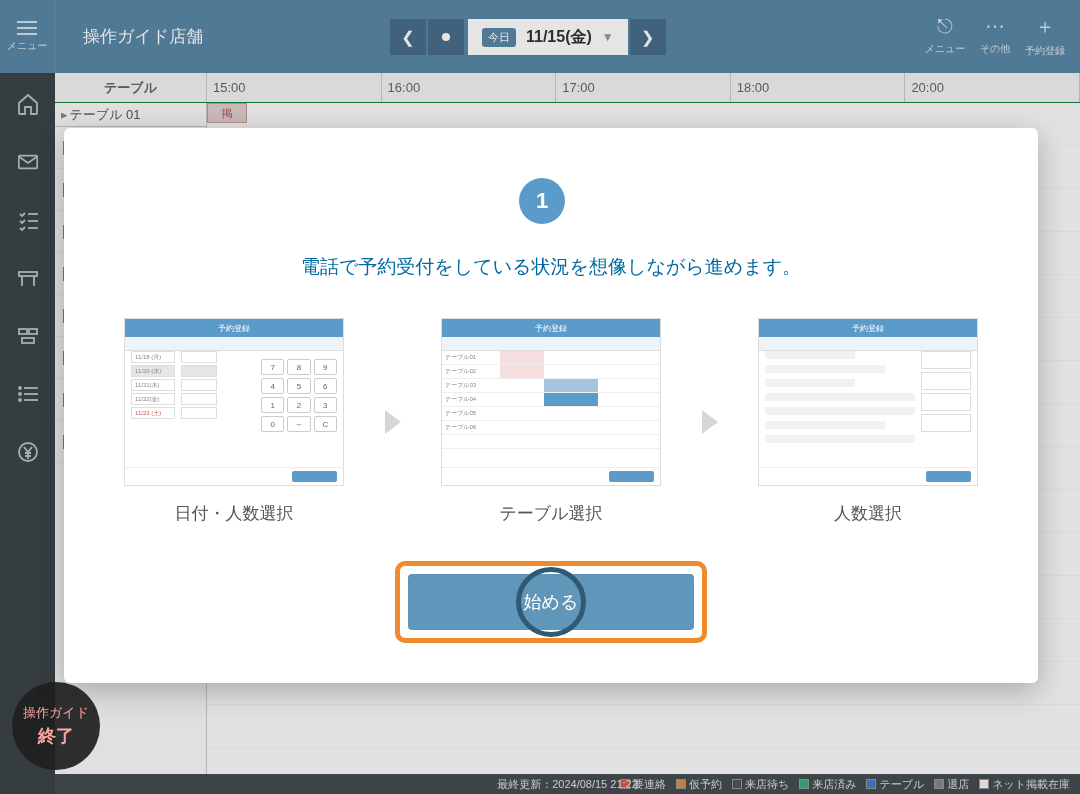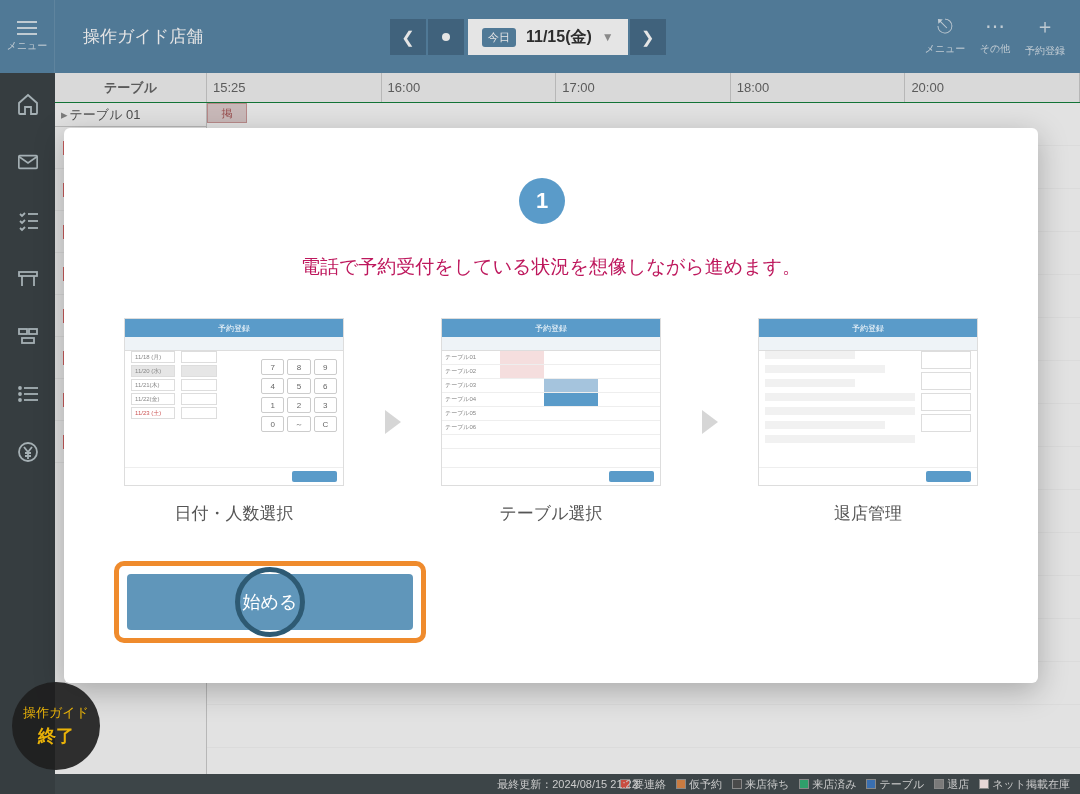--- a/index.html
+++ b/index.html
@@ -46,21 +46,21 @@
   .backdrop { position:absolute; inset:0; background:rgba(0,0,0,0.10); }
   .modal { position:absolute; left:64px; top:128px; right:42px; background:#fff; border-radius:6px; box-shadow:0 8px 30px rgba(0,0,0,0.25); padding:50px 50px 40px; }
   .modal-header { display:flex; align-items:center; justify-content:center; position:relative; margin-bottom: 30px;}
   .step-badge { width:46px;height:46px;border-radius:50%;background:#5a9bc9;color:#fff;font-size:22px;font-weight:600;display:flex;align-items:center;justify-content:center; margin-right:18px;}
   .modal-title { color:#5a9bc9; font-size:26px; font-weight:600;}
   .time-req { position:absolute; right:10px; top:8px; color:#666; font-size:15px; display:flex; align-items:center; gap:8px;}
   .time-req .big3 { font-size:26px; color:#444; font-weight:500;}
   .time-req .clock-icon { width:22px;height:22px;border:1.5px solid #888; border-radius:50%; position:relative; display:inline-block;}
   .time-req .clock-icon::before{content:"";position:absolute;left:50%;top:50%;width:1.5px;height:6px;background:#888;transform-origin:bottom;transform:translate(-50%,-100%);}
   .time-req .clock-icon::after{content:"";position:absolute;left:50%;top:50%;width:5px;height:1.5px;background:#888;transform:translate(0,-50%);}
-  .modal-sub { text-align:center; font-size:19px; color:#be185d; margin-bottom:38px;}
+  .modal-sub { text-align:center; font-size:19px; color:#0369a1; margin-bottom:38px;}
 
   .steps-row { display:flex; align-items:center; justify-content:space-between; margin-bottom:36px; padding: 0 10px;}
   .step-item { display:flex; flex-direction:column; align-items:center; gap:16px;}
   .step-thumb { width:220px; height:168px; background:#fff; border:1px solid #ddd; position:relative; overflow:hidden;}
   .step-thumb .thumb-header{height:18px;background:#5a9bc9;display:flex;align-items:center;justify-content:center;color:#fff;font-size:8px;}
   .step-thumb .thumb-tabs{height:14px;background:#eef3f7;border-bottom:1px solid #ddd;}
   .step-thumb .thumb-body{position:absolute;top:32px;left:6px;right:6px;bottom:20px;}
   .step-thumb .thumb-footer{position:absolute;bottom:0;left:0;right:0;height:18px;background:#fff;border-top:1px solid #eee;display:flex;justify-content:flex-end;align-items:center;padding-right:6px;}
   .step-thumb .thumb-footer .mini-btn{width:45px;height:11px;background:#5a9bc9;border-radius:2px;}
   
@@ -85,27 +85,27 @@
   .t3-line{height:8px;margin-bottom:6px;}
   .t3-line.short{width:60%;background:#f1f1f1;}
   .t3-line.med{width:80%;background:#f1f1f1;}
   .t3-line.full{width:100%;background:#f1f1f1;}
   .t3-side{position:absolute;right:0;top:0;width:50px;}
   .t3-side .box{height:18px;border:1px solid #ddd;margin-bottom:3px;}
 
   .step-label{ font-size:17px; color:#555;}
   .step-arrow{ color:#ccc; font-size:0; width:0;height:0; border-left:16px solid #d6d6d6; border-top:12px solid transparent; border-bottom:12px solid transparent;}
 
-  .start-wrap { display:flex; }
+  .start-wrap { display:flex; justify-content:center;}
   .start-outline { border:5px solid #ef8b2d; border-radius:10px; padding:8px;}
   .start-btn { width:286px; height:56px; background:#6096ba; border:none; border-radius:4px; color:#fff; font-size:18px; position:relative; display:flex;align-items:center;justify-content:center;cursor:pointer;}
   .start-circle { position:absolute; width:70px;height:70px; border:5px solid #2e5a73; border-radius:50%; left:50%; top:50%; transform:translate(-50%,-50%); pointer-events:none;}
 
   
-  .guide-exit { position:absolute; left:12px; bottom:24px; width:88px;height:88px;border-radius:50%;background:rgba(30,30,30,0.92);color:#eab308;display:flex;flex-direction:column;align-items:center;justify-content:center;font-size:13px;}
+  .guide-exit { position:absolute; left:12px; bottom:24px; width:88px;height:88px;border-radius:50%;background:rgba(30,30,30,0.92);color:#fca5a5;display:flex;flex-direction:column;align-items:center;justify-content:center;font-size:13px;}
   .guide-exit .big{font-size:18px;font-weight:600;margin-top:2px;}
 
   
   .statusbar{position:absolute;left:55px;right:0;bottom:0;height:20px;background:#3d4548;color:#ccc;font-size:11px;display:flex;align-items:center;padding:0 10px;justify-content:flex-end;gap:10px;}
   .statusbar .ts{position:absolute;left:50%;transform:translateX(-50%);}
   .legend{display:flex;align-items:center;gap:3px;justify-content:center;}
   .legend .sw{width:10px;height:10px;border:1px solid #888;}
 </style>
 </head>
 <body>
@@ -195,21 +195,21 @@
   <div class="nav-icon">
       <svg viewBox="0 0 24 24" width="24" height="24" fill="none" stroke="currentColor" stroke-width="1.8">
         <circle cx="12" cy="12" r="9"></circle>
         <path d="M8 7l4 5 4-5M9 13h6M9 16h6M12 12v7"></path>
       </svg>
     </div>
 </div>
 
 <div class="timeline-header">
   <div class="th-col th-table-col">テーブル</div>
-  <div class="th-col th-time-col">15:25</div>
+  <div class="th-col th-time-col">15:00</div>
   <div class="th-col th-time-col">16:00</div>
   <div class="th-col th-time-col">17:00</div>
   <div class="th-col th-time-col">18:00</div>
   <div class="th-col th-time-col">20:00</div>
 </div>
 
 <div class="bg-grid">
   <div class="table-col">
     <div class="first-row">
       <span class="arr">▸</span>
@@ -362,21 +362,21 @@
               <div class="box"></div>
               <div class="box"></div>
               <div class="box"></div>
               <div class="box"></div>
             </div>
         </div>
         <div class="thumb-footer">
             <div class="mini-btn"></div>
           </div>
       </div>
-      <div class="step-label">退店管理</div>
+      <div class="step-label">人数選択</div>
     </div>
   </div>
 
   <div class="start-wrap">
     <div class="start-outline">
       <button class="start-btn">
         <span>始める</span>
         <span class="start-circle"></span>
       </button>
     </div>

